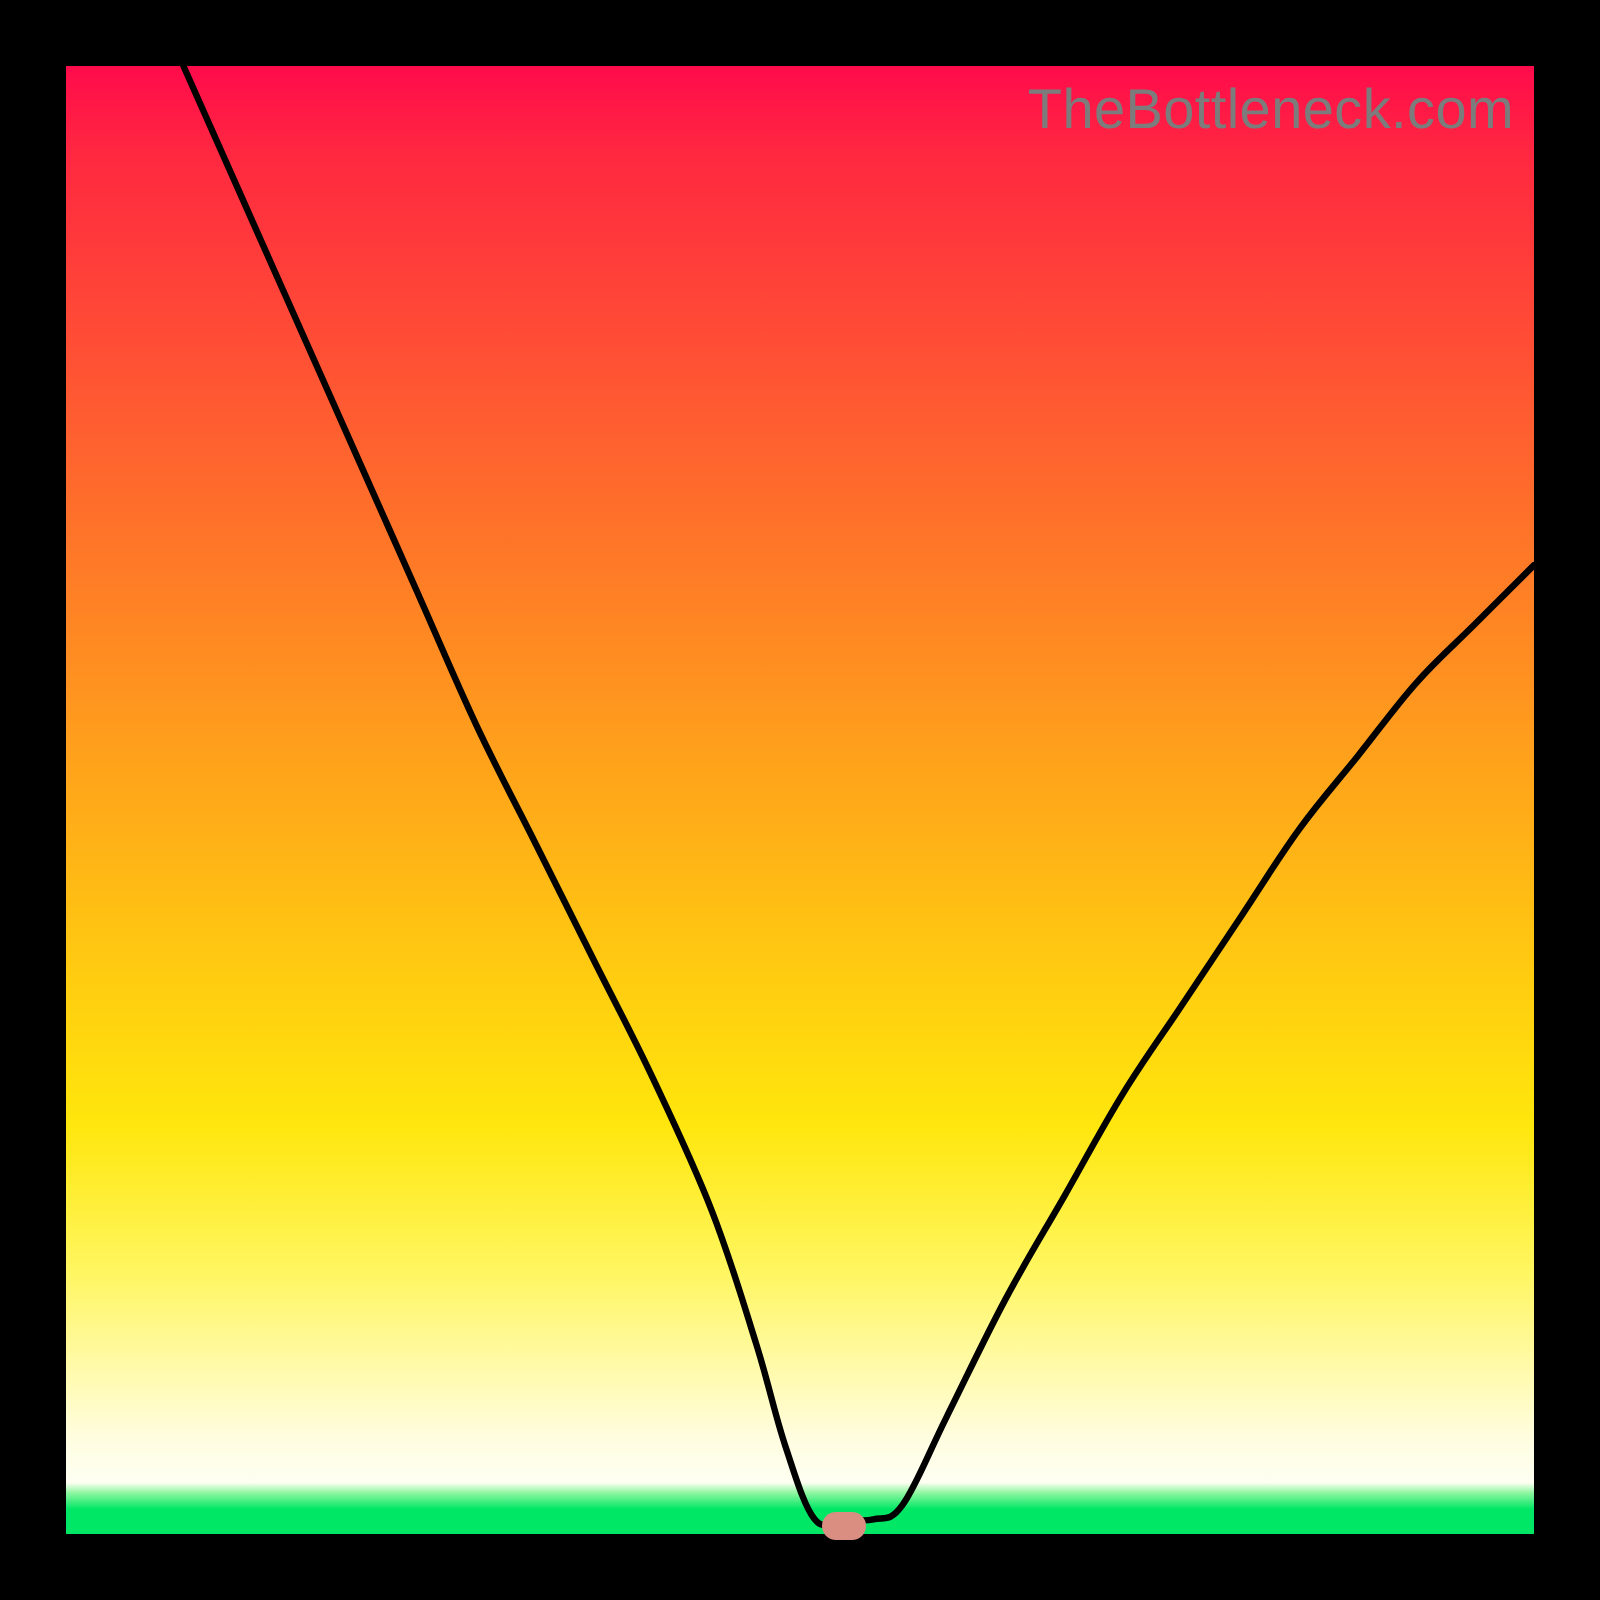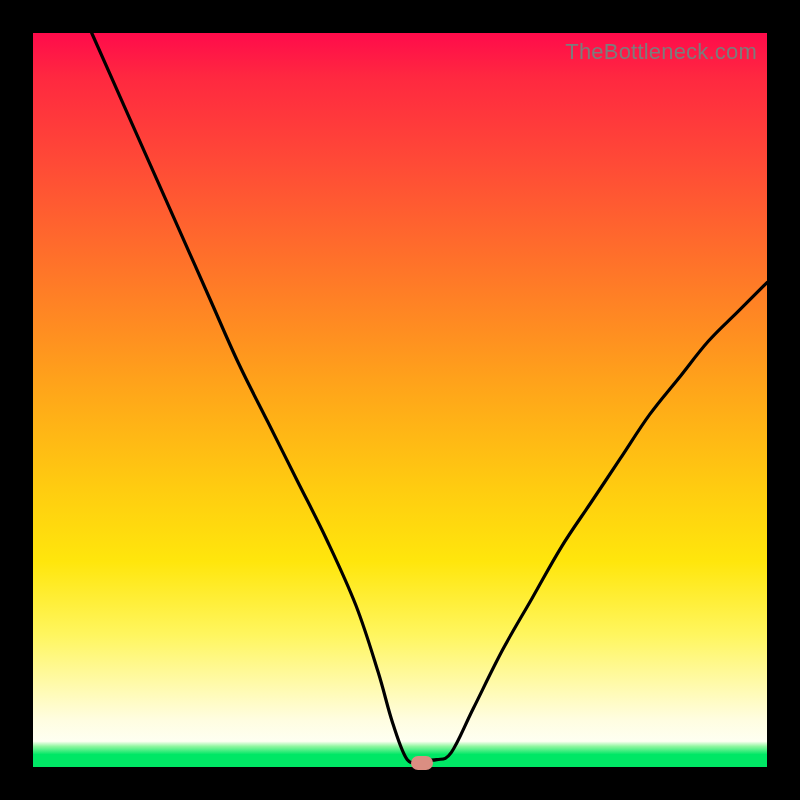--- a/index.html
+++ b/index.html
@@ -39,21 +39,21 @@
       #8ef6a0 97.2%,
       #00e765 98.3%,
       #00e765 100%
     );
   }
   .watermark {
     position: absolute;
     top: 6px;
     right: 10px;
     color: #7c7c7c;
-    font-size: 22px;
+    font-size: 28px;
     font-weight: 500;
     letter-spacing: 0.2px;
     pointer-events: none;
   }
   svg.curve {
     position: absolute;
     left: 0;
     top: 0;
     width: 734px;
     height: 734px;

